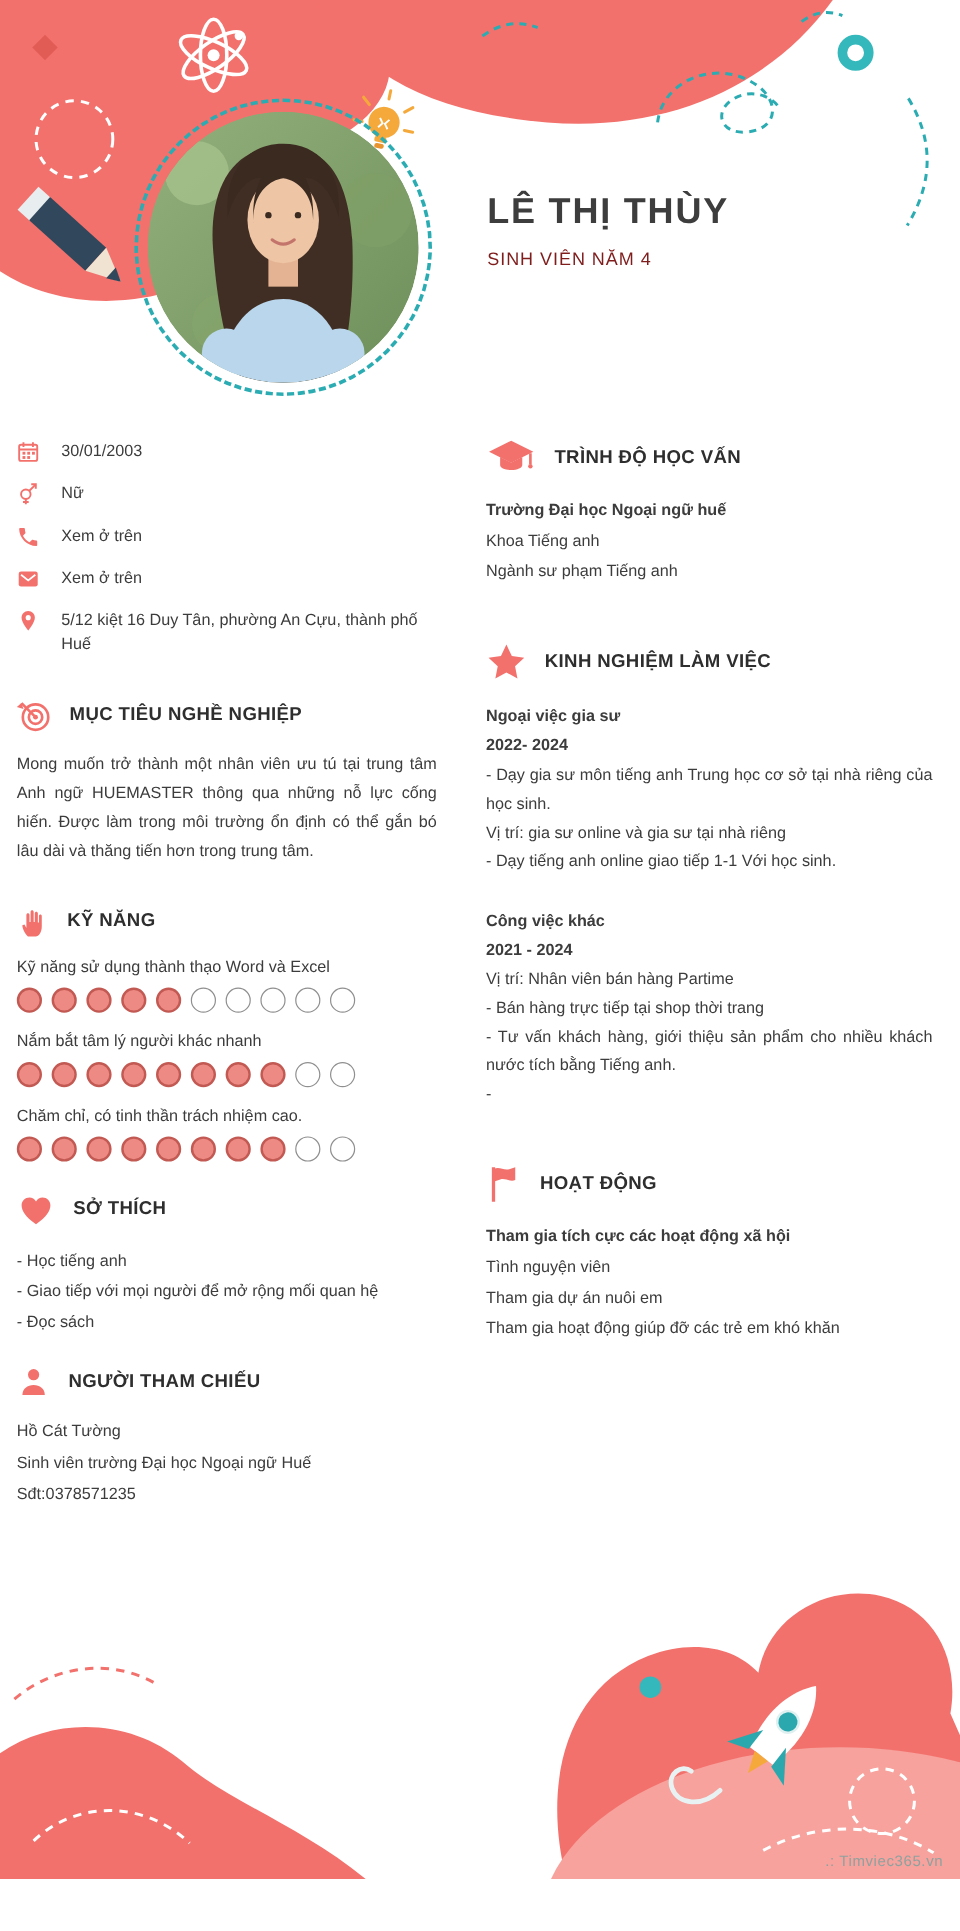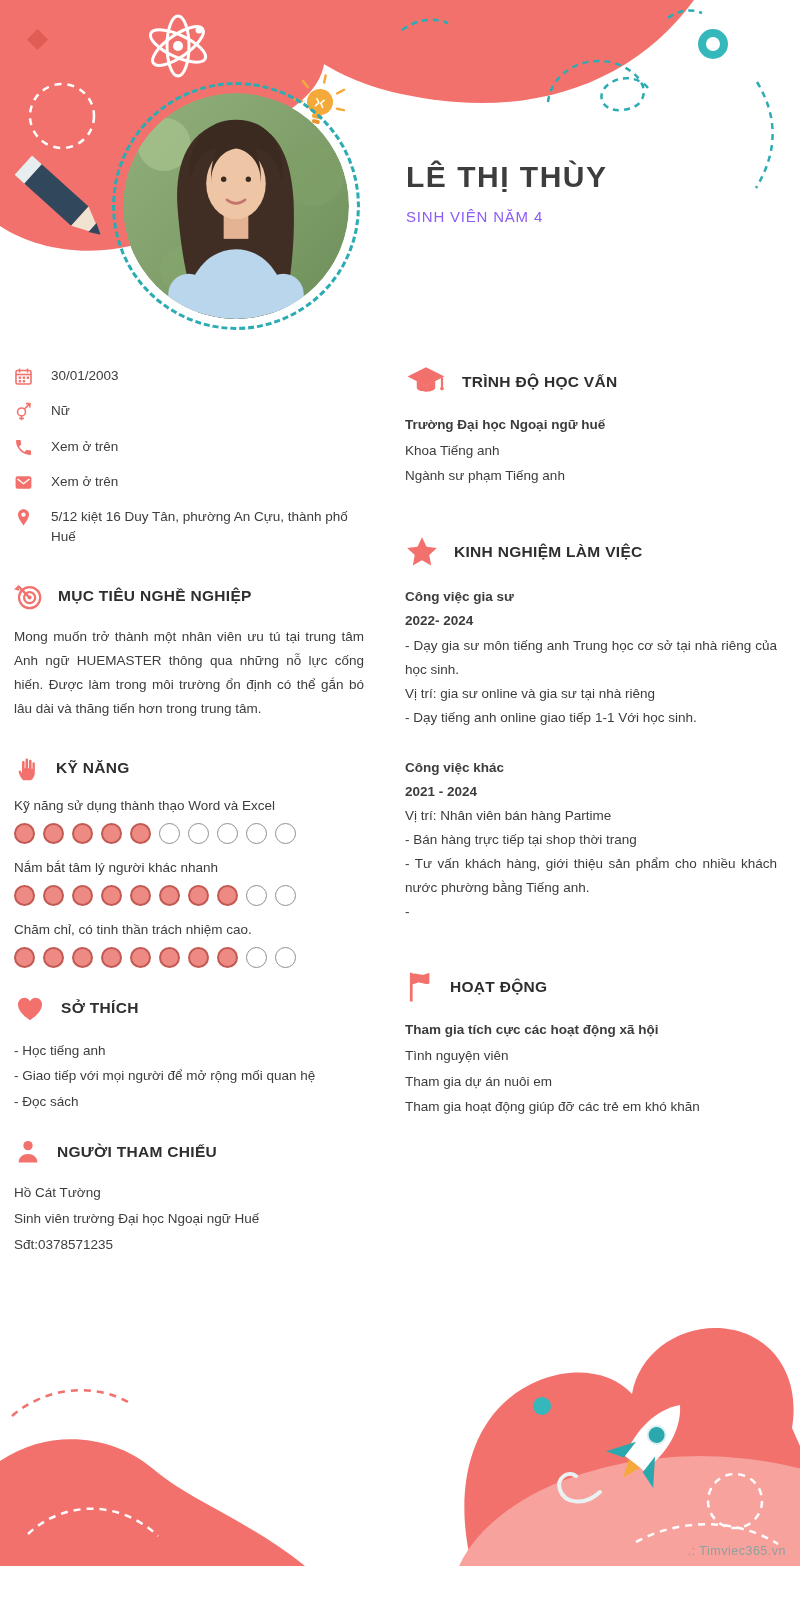--- a/index.html
+++ b/index.html
@@ -10,21 +10,21 @@
   .decor { position:absolute; left:0; pointer-events:none; }
   .decor.top { top:0; }
   .decor.bottom { bottom:0; }
 
   .photo-wrap { position:absolute; left:112px; top:82px; width:248px; height:248px;
                 border:3px dashed #2AACB2; border-radius:50%; padding:8px; }
   .photo-wrap svg { width:100%; height:100%; display:block; border-radius:50%; }
 
   .name-block { position:absolute; left:406px; top:160px; }
   .name { font-size:30px; font-weight:700; letter-spacing:1.5px; color:#3d3d3d; }
-  .subtitle { margin-top:14px; font-size:15px; letter-spacing:0.8px; color:#8b5cf6; }
+  .subtitle { margin-top:14px; font-size:15px; letter-spacing:0.8px; color:#7f1d1d; }
 
   .col { position:absolute; top:366px; font-size:13.5px; color:#3c3c3c; }
   .col-left { left:14px; width:350px; }
   .col-right { left:405px; width:372px; }
 
   .c-row { display:flex; align-items:flex-start; gap:17px; margin-bottom:15px; line-height:1.5; }
   .c-icon { flex:0 0 20px; width:20px; display:flex; margin-top:1px; }
   .c-icon svg { width:19px; height:19px; }
 
   .sec { margin-top:34px; }
@@ -312,32 +312,32 @@
     <section class="sec-lg sec">
       <div class="sec-head">
         <span class="sec-icon">
           <svg viewBox="0 0 24 24" width="34" height="34">
               <path d="M12 1.5l3.2 6.8 7.3.9-5.4 5 1.4 7.3L12 17.9 5.5 21.5 6.9 14.2 1.5 9.2l7.3-.9z" fill="#F3716C"></path>
             </svg>
         </span>
         <h2>KINH NGHIỆM LÀM VIỆC</h2>
       </div>
       <div class="job" style="margin-top:16px;">
-        <p class="role">Công việc gia sư</p>
+        <p class="role">Ngoại việc gia sư</p>
         <p class="period">2022- 2024</p>
         <p class="body just">- Dạy gia sư môn tiếng anh Trung học cơ sở tại nhà riêng của học sinh.</p>
         <p class="body">Vị trí: gia sư online và gia sư tại nhà riêng</p>
         <p class="body">- Dạy tiếng anh online giao tiếp 1-1 Với học sinh.</p>
       </div>
       <div class="job">
         <p class="role">Công việc khác</p>
         <p class="period">2021 - 2024</p>
         <p class="body">Vị trí: Nhân viên bán hàng Partime</p>
         <p class="body">- Bán hàng trực tiếp tại shop thời trang</p>
-        <p class="body just">- Tư vấn khách hàng, giới thiệu sản phẩm cho nhiều khách nước phường bằng Tiếng anh.</p>
+        <p class="body just">- Tư vấn khách hàng, giới thiệu sản phẩm cho nhiều khách nước tích bằng Tiếng anh.</p>
         <p class="body">-</p>
       </div>
     </section>
 
     <section class="sec-lg sec">
       <div class="sec-head">
         <span class="sec-icon">
           <svg viewBox="0 0 24 26" width="30" height="33">
               <line x1="5" y1="2" x2="5" y2="25" stroke="#F3716C" stroke-width="2.2"></line>
               <path d="M5.5,3 C9,1.4 12,4.4 15.5,3.3 L19.5,2 V10.5 C16,12 13,9 9.5,10.1 L5.5,11.4 Z" fill="#F3716C"></path>

